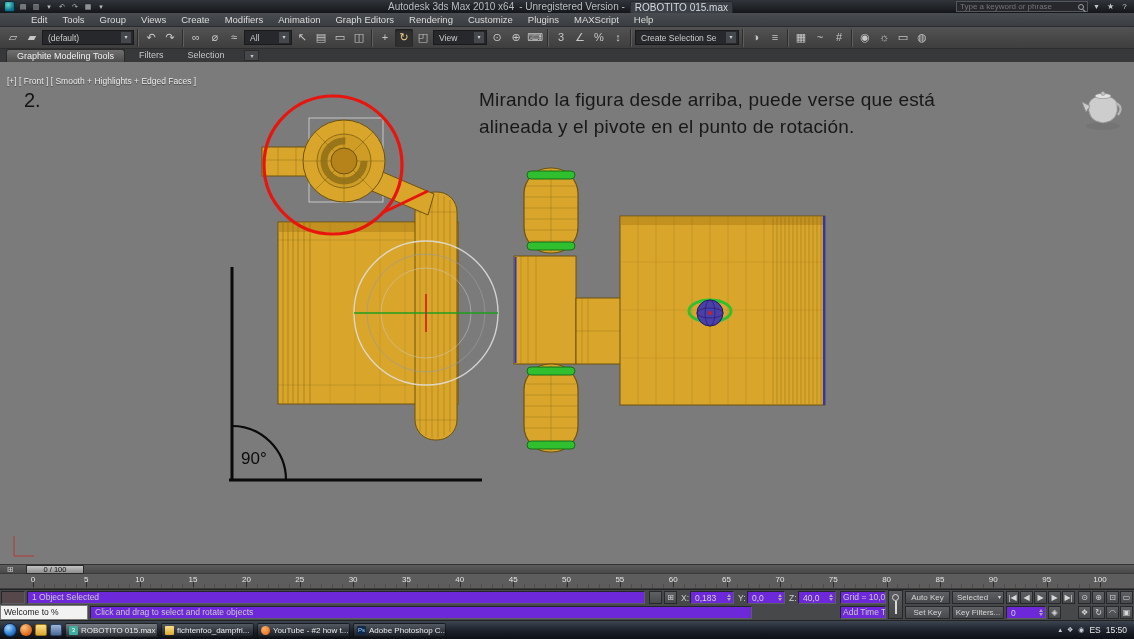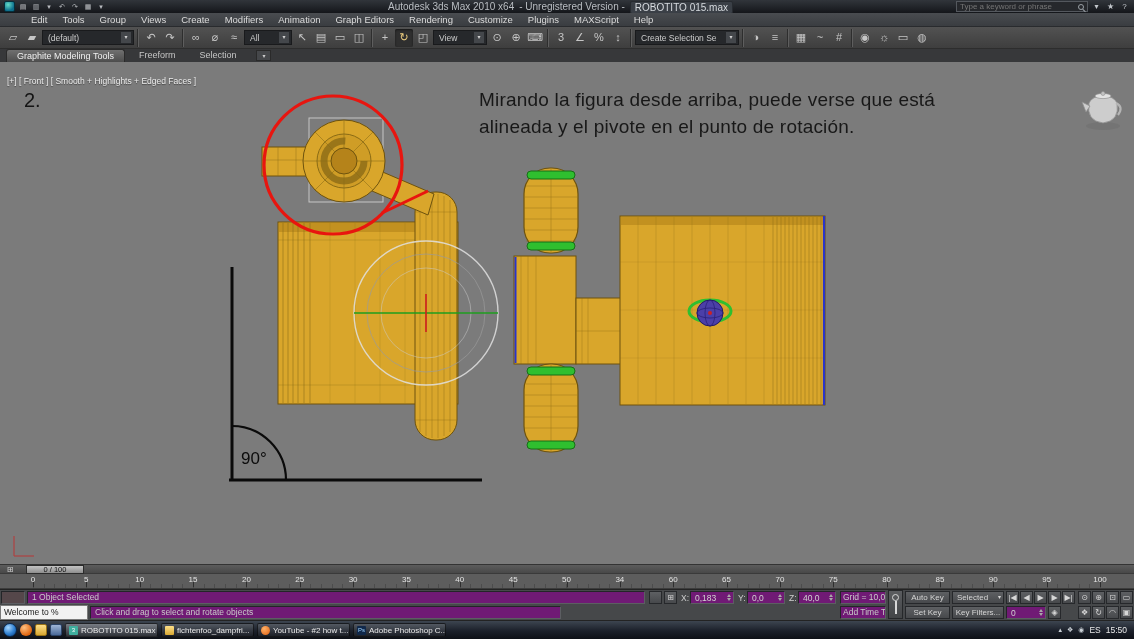--- a/index.html
+++ b/index.html
@@ -69,21 +69,21 @@
   .ruler{position:absolute;left:0;right:0;top:574px;height:15px;background:#5d5d5d;border-bottom:1px solid #3c3c3c;
          background-image:repeating-linear-gradient(to right,#4c4c4c 0 1px,transparent 1px 10.67px);
          background-size:1069px 4px;background-position:33px 10px;background-repeat:no-repeat;}
   .tickline{position:absolute;bottom:1px;width:1px;height:5px;background:#2e2e2e;}
   .ticknum{position:absolute;top:1px;transform:translateX(-50%);font-size:8px;color:#e4e4e4;}
 
   
   .srow{position:absolute;left:0;right:0;height:16px;background:#46484a;}
   .srow1{top:589px;border-top:1px solid #232323;}
   .srow2{top:605px;border-bottom:1px solid #232323;}
-  .sfield{position:absolute;top:1px;height:13px;background:#701a75;border:1px solid #232528;
+  .sfield{position:absolute;top:1px;height:13px;background:#6d28d9;border:1px solid #232528;
           border-bottom-color:#5c5e62;border-right-color:#5c5e62;color:#c9c9c9;font-size:8.5px;line-height:11px;padding:0 4px;
           white-space:nowrap;overflow:hidden;}
   .slabel{position:absolute;top:3px;font-size:8.5px;color:#cfcfcf;}
   .sbtn{position:absolute;top:1px;height:13px;background:linear-gradient(#5e6063,#47494c);border:1px solid #26282b;
         color:#d6d6d6;font-size:8px;line-height:11px;text-align:center;white-space:nowrap;overflow:hidden;}
   .coordfield{display:flex;align-items:center;gap:6px;padding:0 2px 0 4px;}
   .coordfield input{flex:1;min-width:0;background:transparent;border:none;outline:none;color:#d2d2d2;font-size:8.5px;
                     font-family:"Liberation Sans","DejaVu Sans",sans-serif;}
   .spin{display:flex;flex-direction:column;justify-content:center;gap:1px;flex:none;}
   .spin i{display:block;width:0;height:0;border-left:2.5px solid transparent;border-right:2.5px solid transparent;}
@@ -216,21 +216,21 @@
     <span class="tbi">#</span>
     <span class="tbsep"></span>
     <span class="tbi">◉</span>
     <span class="tbi">☼</span>
     <span class="tbi">▭</span>
     <span class="tbi">◍</span>
   </div>
 
   <div class="ribbonbar">
     <span class="rtab active">Graphite Modeling Tools</span>
-    <span class="rtab">Freeform</span>
+    <span class="rtab">Filters</span>
     <span class="rtab">Selection</span>
     <span class="rcollapse">▾</span>
   </div>
 
   <div class="viewport">
     <svg width="1134" height="491" viewBox="0 73 1134 491">
 
       <g stroke="#0a0a0a" stroke-width="3" fill="none">
         <line x1="232" y1="267" x2="232" y2="481"></line>
         <line x1="229" y1="480" x2="482" y2="480"></line>
@@ -349,21 +349,21 @@
       <span class="ticknum" style="left: 353.1px;">30</span>
       <div class="tickline" style="left: 406.45px;"></div>
       <span class="ticknum" style="left: 406.45px;">35</span>
       <div class="tickline" style="left: 459.8px;"></div>
       <span class="ticknum" style="left: 459.8px;">40</span>
       <div class="tickline" style="left: 513.15px;"></div>
       <span class="ticknum" style="left: 513.15px;">45</span>
       <div class="tickline" style="left: 566.5px;"></div>
       <span class="ticknum" style="left: 566.5px;">50</span>
       <div class="tickline" style="left: 619.85px;"></div>
-      <span class="ticknum" style="left: 619.85px;">34</span>
+      <span class="ticknum" style="left: 619.85px;">55</span>
       <div class="tickline" style="left: 673.2px;"></div>
       <span class="ticknum" style="left: 673.2px;">60</span>
       <div class="tickline" style="left: 726.55px;"></div>
       <span class="ticknum" style="left: 726.55px;">65</span>
       <div class="tickline" style="left: 779.9px;"></div>
       <span class="ticknum" style="left: 779.9px;">70</span>
       <div class="tickline" style="left: 833.25px;"></div>
       <span class="ticknum" style="left: 833.25px;">75</span>
       <div class="tickline" style="left: 886.6px;"></div>
       <span class="ticknum" style="left: 886.6px;">80</span>
@@ -418,21 +418,21 @@
     <div class="sbtn" style="left:1048px;width:13px;">▶</div>
     <div class="sbtn" style="left:1062px;width:13px;">▶|</div>
     <div class="sbtn" style="left:1078px;width:13px;">⊙</div>
     <div class="sbtn" style="left:1092px;width:13px;">⊕</div>
     <div class="sbtn" style="left:1106px;width:13px;">⊡</div>
     <div class="sbtn" style="left:1120px;width:13px;">▭</div>
   </div>
 
   <div class="srow srow2">
     <div class="welcome">Welcome to %</div>
-    <div class="sfield" style="left:90px;width:471px;">Click and drag to select and rotate objects</div>
+    <div class="sfield" style="left:90px;width:662px;">Click and drag to select and rotate objects</div>
     <div class="sfield" style="left:840px;width:46px;padding:0 2px;">Add Time Tag</div>
     <div class="sbtn" style="left:905px;width:45px;">Set Key</div>
     <div class="sbtn" style="left:952px;width:52px;">Key Filters...</div>
     <div class="sfield coordfield" style="left:1006px;width:40px;">
       <input readonly="" value="0" style="">
       <span class="spin">
           <i class="up"></i>
           <i class="dn"></i>
         </span>
     </div>

